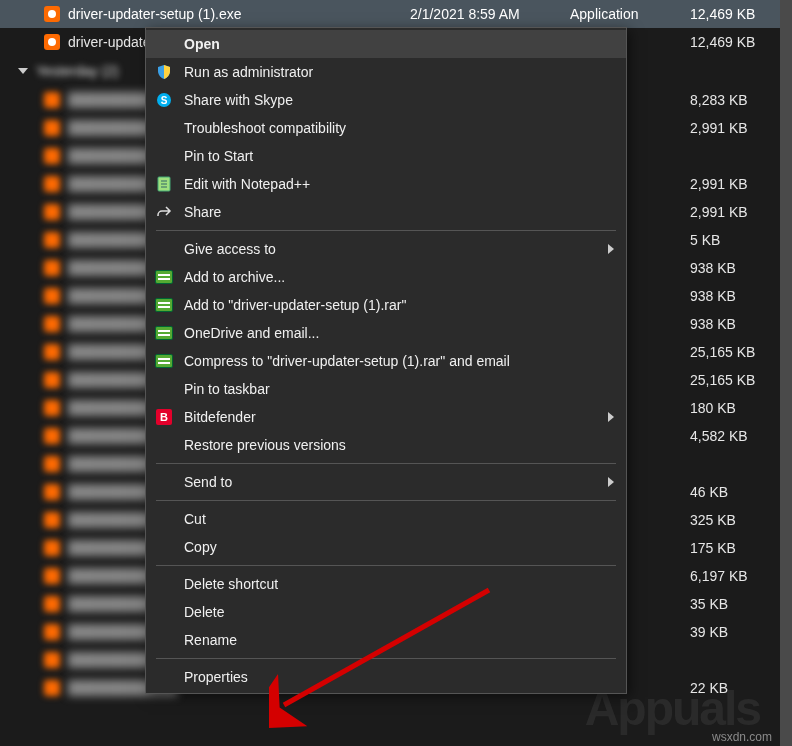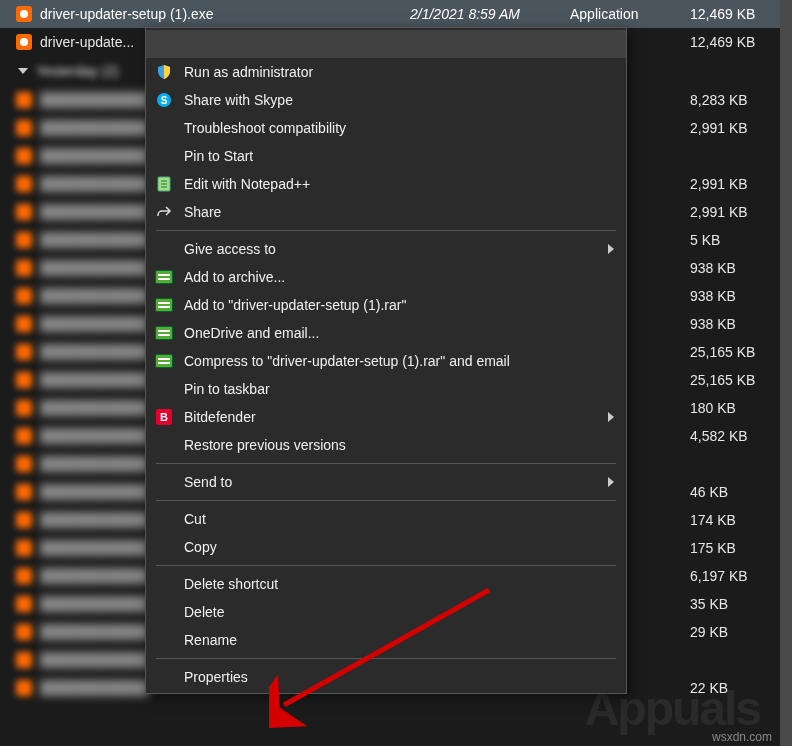--- a/index.html
+++ b/index.html
@@ -12,34 +12,34 @@
       color: #ffffff;
       font-size: 14px;
       border-right: 12px solid #4a4a4a;
     }
     
     .file-rows { position: absolute; top: 0; left: 0; right: 0; }
     .frow {
       display: flex;
       align-items: center;
       height: 28px;
-      padding-left: 16px;
+      padding-left: 44px;
       border-bottom: 1px solid rgba(0,0,0,0);
       color: #e6e6e6;
     }
     .frow.sel { background: #4a555e; color: #ffffff; }
     .fico {
       width: 16px; height: 16px; margin-right: 8px;
       background: #fd6a02; border-radius: 3px; flex: 0 0 16px;
       display:inline-flex;align-items:center;justify-content:center;
     }
     .fico.blur { filter: blur(3px); }
     .fname { flex: 1; overflow: hidden; white-space: nowrap; }
     .fname.blur { filter: blur(4px); color:#888; }
-    .fmid { width: 160px; white-space: nowrap; font-style: italic; }
+    .fmid { width: 160px; white-space: nowrap; }
     .ftyp { width: 120px; white-space: nowrap; overflow:hidden; }
     .fsize { width: 90px; text-align: left; padding-right: 20px; white-space: nowrap; }
     .grouphdr {
       height: 30px; display:flex; align-items:center;
       padding-left: 18px; color:#ddd;
     }
     .grouphdr .chev {
       width:0;height:0;border-left:5px solid transparent;border-right:5px solid transparent;
       border-top:6px solid #ccc;margin-right:8px;
     }
@@ -226,21 +226,21 @@
         <span class="fname blur">███████████</span>
         <span class="fmid"></span>
         <span class="ftyp">l Co...</span>
         <span class="fsize">46 KB</span>
       </div>
       <div class="frow">
         <span class="fico blur"></span>
         <span class="fname blur">███████████</span>
         <span class="fmid"></span>
         <span class="ftyp">chive</span>
-        <span class="fsize">174 KB</span>
+        <span class="fsize">325 KB</span>
       </div>
       <div class="frow">
         <span class="fico blur"></span>
         <span class="fname blur">███████████</span>
         <span class="fmid"></span>
         <span class="ftyp">chive</span>
         <span class="fsize">175 KB</span>
       </div>
       <div class="frow">
         <span class="fico blur"></span>
@@ -254,21 +254,21 @@
         <span class="fname blur">███████████</span>
         <span class="fmid"></span>
         <span class="ftyp">l Co...</span>
         <span class="fsize">35 KB</span>
       </div>
       <div class="frow">
         <span class="fico blur"></span>
         <span class="fname blur">███████████</span>
         <span class="fmid"></span>
         <span class="ftyp">l Co...</span>
-        <span class="fsize">29 KB</span>
+        <span class="fsize">39 KB</span>
       </div>
       <div class="frow">
         <span class="fico blur"></span>
         <span class="fname blur">███████████</span>
         <span class="fmid"></span>
         <span class="ftyp"></span>
         <span class="fsize"></span>
       </div>
       <div class="frow">
         <span class="fico blur"></span>
@@ -276,20 +276,21 @@
         <span class="fmid"></span>
         <span class="ftyp"></span>
         <span class="fsize">22 KB</span>
       </div>
     </div>
 </div>
 
 <div class="ctxmenu" id="ctxmenu">
     <div class="citem hi">
       <span class="cico"></span>
+      <span class="clabel">Open</span>
     </div>
     <div class="citem">
       <span class="cico">
         <svg width="16" height="16" viewBox="0 0 16 16">
           <path d="M8 1l6 2v4c0 4-3 7-6 8-3-1-6-4-6-8V3l6-2z" fill="#3ba0e6"></path>
           <path d="M8 1l6 2v4c0 4-3 7-6 8V1z" fill="#ffd23e"></path>
         </svg>
       </span>
       <span class="clabel">Run as administrator</span>
     </div>

